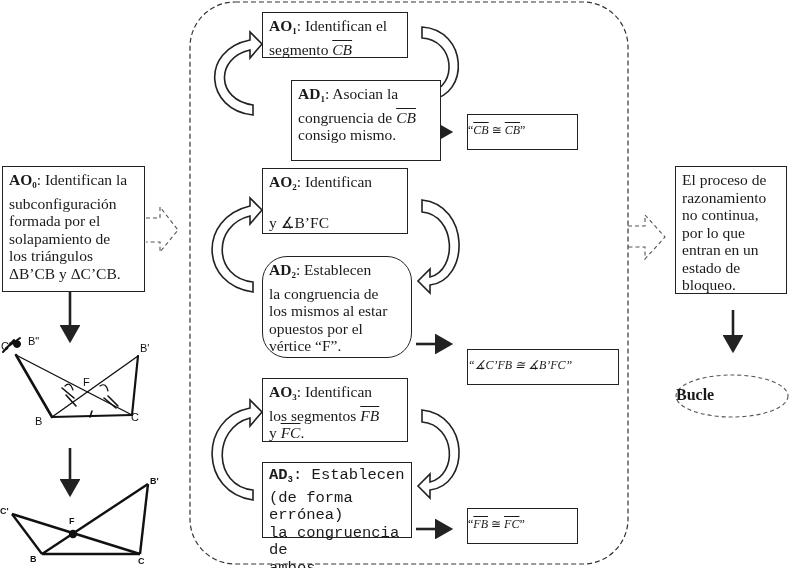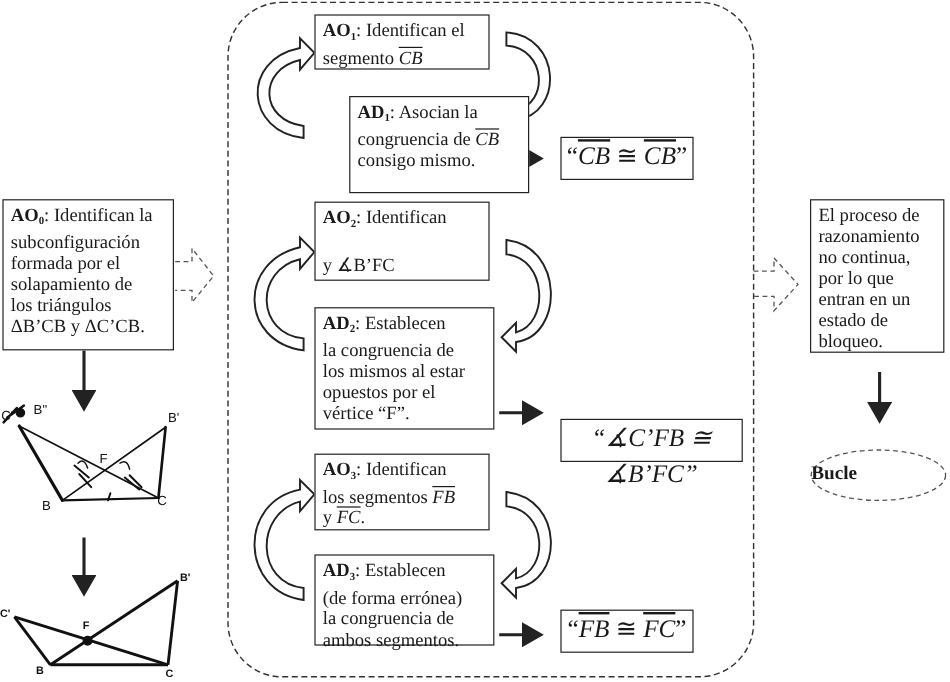--- a/index.html
+++ b/index.html
@@ -5,21 +5,21 @@
   html, body { margin:0; padding:0; background:#ffffff; }
   body { width:792px; height:568px; position:relative; overflow:hidden;
          font-family:"Liberation Serif", "DejaVu Serif", serif; color:#1a1a1a; }
   .box { position:absolute; background:#fff; border:1.5px solid #222; box-sizing:border-box;
          font-size:15.5px; line-height:17.5px; padding:4px 6px; }
   .box b { font-weight:bold; }
   .sub { font-size:9px; font-weight:bold; vertical-align:-3px; }
   .ov { text-decoration:overline; font-style:italic; }
   .it { font-style:italic; }
   .res { position:absolute; background:#fff; border:1.2px solid #222; box-sizing:border-box;
-         font-size:21px; text-align:center; line-height:30px; }
+         font-size:12px; line-height:30px; }
   svg.overlay { position:absolute; left:0; top:0; }
   .bucle { position:absolute; font-weight:bold; font-size:16px; text-align:left; }
 </style>
 </head>
 <body>
 
 <svg class="overlay" width="792" height="568" viewBox="0 0 792 568">
   <defs>
     <marker id="ah" markerWidth="8" markerHeight="8" refX="5" refY="4" orient="auto" markerUnits="strokeWidth">
       <path d="M0,0 L7,4 L0,8 z" fill="#222"></path>
@@ -121,37 +121,37 @@
 </div>
 <div class="res" style="left:467px; top:114px; width:111px; height:36px;">
   <span>“</span><span class="ov">CB</span><span> ≅ </span><span class="ov">CB</span><span>”</span>
 </div>
 
 <div class="box" style="left:262px; top:168px; width:146px; height:66px;">
   <b>AO</b><span class="sub">2</span><span>: Identifican</span><br>
   <br>
   <span>y ∡B’FC</span>
 </div>
-<div class="box" style="left:262px; top:256px; width:150px; height:102px;">
+<div class="box" style="left:262px; top:256px; width:150px; height:102px;border-radius:25px;">
   <b>AD</b><span class="sub">2</span><span>: Establecen</span><br>
   <span>la congruencia de</span><br>
   <span>los mismos al estar</span><br>
   <span>opuestos por el</span><br>
   <span>vértice “F”.</span>
 </div>
 <div class="res it" style="left:467px; top:326px; width:152px; height:36px;margin-top:23px;">
   <span>“∡C’FB ≅ ∡B’FC”</span>
 </div>
 
 <div class="box" style="left:262px; top:378px; width:146px; height:64px;">
   <b>AO</b><span class="sub">3</span><span>: Identifican</span><br>
   <span>los segmentos </span><span class="ov">FB</span><br>
   <span>y </span><span class="ov">FC</span><span>.</span>
 </div>
-<div class="box" style="left:262px; top:462px; width:150px; height:76px;">
+<div class="box" style="left:262px; top:462px; width:150px; height:76px;font-family:Liberation Mono, monospace;">
   <b>AD</b><span class="sub">3</span><span>: Establecen</span><br>
   <span>(de forma errónea)</span><br>
   <span>la congruencia de</span><br>
   <span>ambos segmentos.</span>
 </div>
 <div class="res" style="left:467px; top:508px; width:111px; height:36px;">
   <span>“</span><span class="ov">FB</span><span> ≅ </span><span class="ov">FC</span><span>”</span>
 </div>
 
 <div class="box" style="left:675px; top:166px; width:112px; height:128px;">

